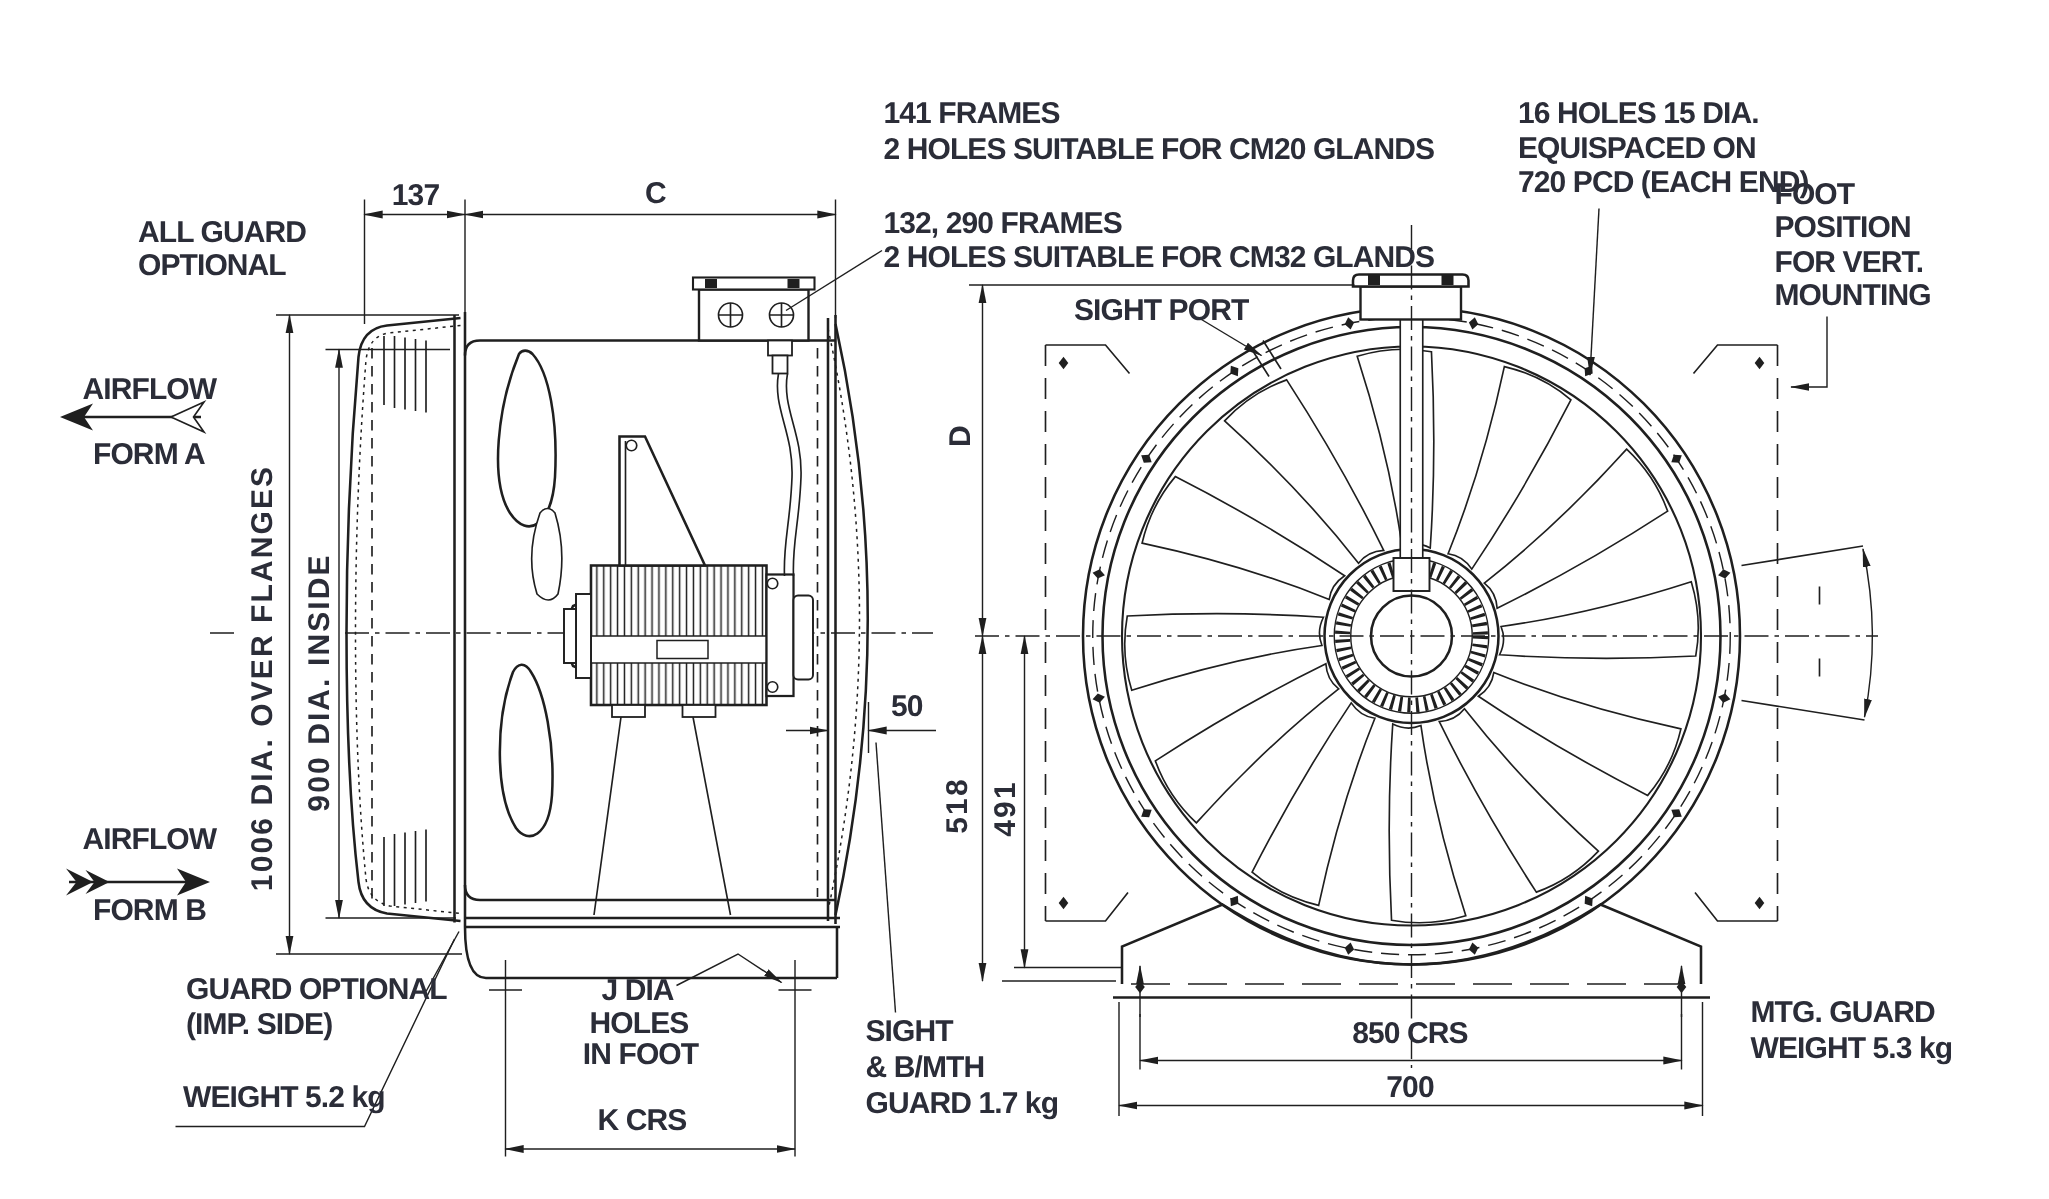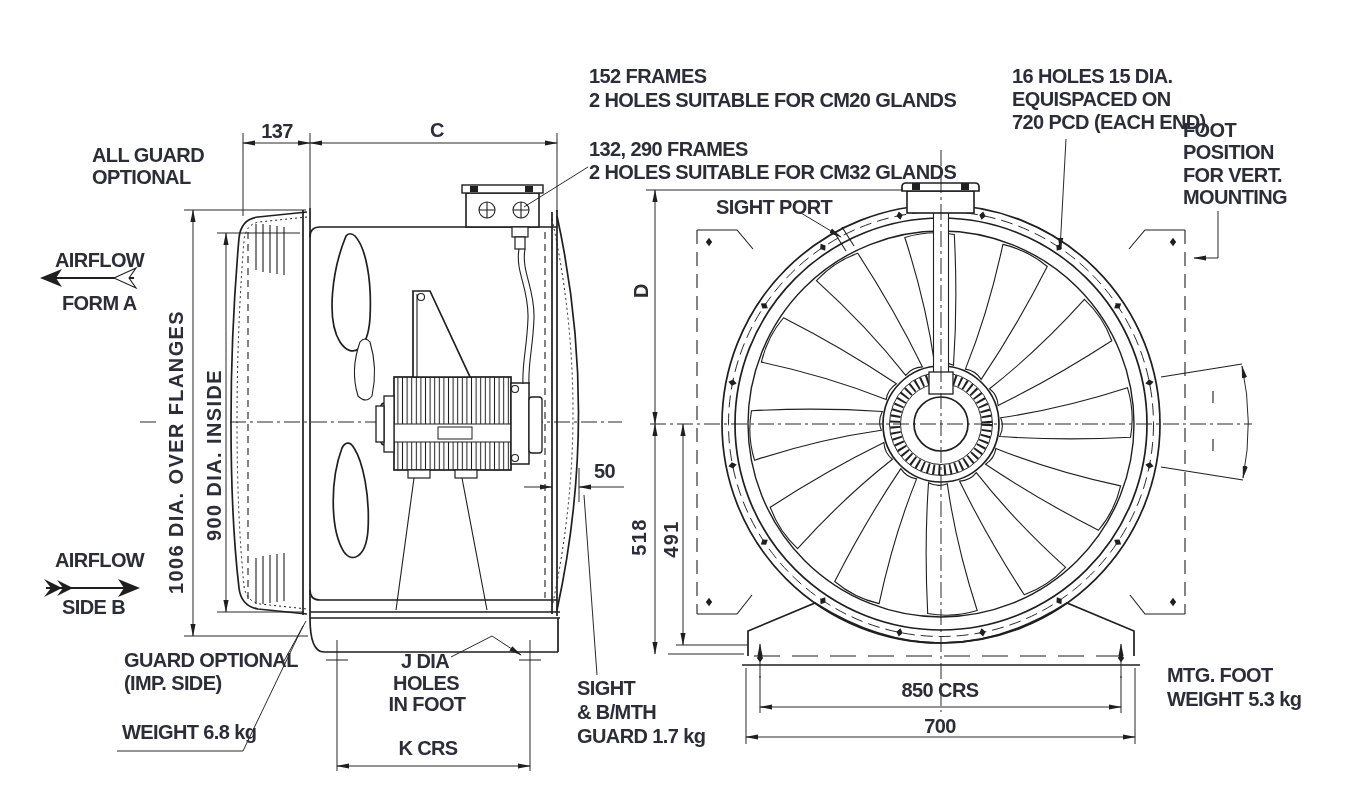--- a/index.html
+++ b/index.html
@@ -259,23 +259,23 @@
   </g>
 </svg>
 
 <div>
   <div class="lbl" style="left:92px;top:145px">ALL GUARD</div>
   <div class="lbl" style="left:92px;top:167px">OPTIONAL</div>
 
   <div class="lbl" style="left:55px;top:250px">AIRFLOW</div>
   <div class="lbl" style="left:62px;top:293px">FORM A</div>
   <div class="lbl" style="left:55px;top:550px">AIRFLOW</div>
-  <div class="lbl" style="left:62px;top:597px">SIDE B</div>
-
-  <div class="lbl" style="left:589px;top:66px">152 FRAMES</div>
+  <div class="lbl" style="left:62px;top:597px">FORM B</div>
+
+  <div class="lbl" style="left:589px;top:66px">141 FRAMES</div>
   <div class="lbl" style="left:589px;top:90px">2 HOLES SUITABLE FOR CM20 GLANDS</div>
   <div class="lbl" style="left:589px;top:139px">132, 290 FRAMES</div>
   <div class="lbl" style="left:589px;top:162px">2 HOLES SUITABLE FOR CM32 GLANDS</div>
 
   <div class="lbl" style="left:1012px;top:66px">16 HOLES 15 DIA.</div>
   <div class="lbl" style="left:1012px;top:89px">EQUISPACED ON</div>
   <div class="lbl" style="left:1012px;top:112px">720 PCD (EACH END)</div>
 
   <div class="lbl" style="left:1183px;top:120px">FOOT</div>
   <div class="lbl" style="left:1183px;top:142px">POSITION</div>
@@ -288,31 +288,31 @@
   <div class="lbl ctr" style="left:437px;top:130px">C</div>
   <div class="lbl rot" style="left:176px;top:452px">1006 DIA. OVER FLANGES</div>
   <div class="lbl rot" style="left:214px;top:455px">900 DIA. INSIDE</div>
   <div class="lbl rot" style="left:641px;top:290px">D</div>
   <div class="lbl" style="left:594px;top:461px">50</div>
   <div class="lbl rot" style="left:639px;top:537px">518</div>
   <div class="lbl rot" style="left:671px;top:539px">491</div>
 
   <div class="lbl" style="left:124px;top:650px">GUARD OPTIONAL</div>
   <div class="lbl" style="left:124px;top:673px">(IMP. SIDE)</div>
-  <div class="lbl" style="left:122px;top:722px">WEIGHT 6.8 kg</div>
+  <div class="lbl" style="left:122px;top:722px">WEIGHT 5.2 kg</div>
 
   <div class="lbl ctr" style="left:425px;top:661px">J DIA</div>
   <div class="lbl ctr" style="left:426px;top:683px">HOLES</div>
   <div class="lbl ctr" style="left:427px;top:704px">IN FOOT</div>
   <div class="lbl ctr" style="left:428px;top:748px">K CRS</div>
 
   <div class="lbl" style="left:577px;top:678px">SIGHT</div>
   <div class="lbl" style="left:577px;top:702px">&amp; B/MTH</div>
   <div class="lbl" style="left:577px;top:726px">GUARD 1.7 kg</div>
 
   <div class="lbl ctr" style="left:940px;top:690px">850 CRS</div>
   <div class="lbl ctr" style="left:940px;top:726px">700</div>
 
-  <div class="lbl" style="left:1167px;top:665px">MTG. FOOT</div>
+  <div class="lbl" style="left:1167px;top:665px">MTG. GUARD</div>
   <div class="lbl" style="left:1167px;top:689px">WEIGHT 5.3 kg</div>
 </div>
 
 </div>
 
 </body></html>

